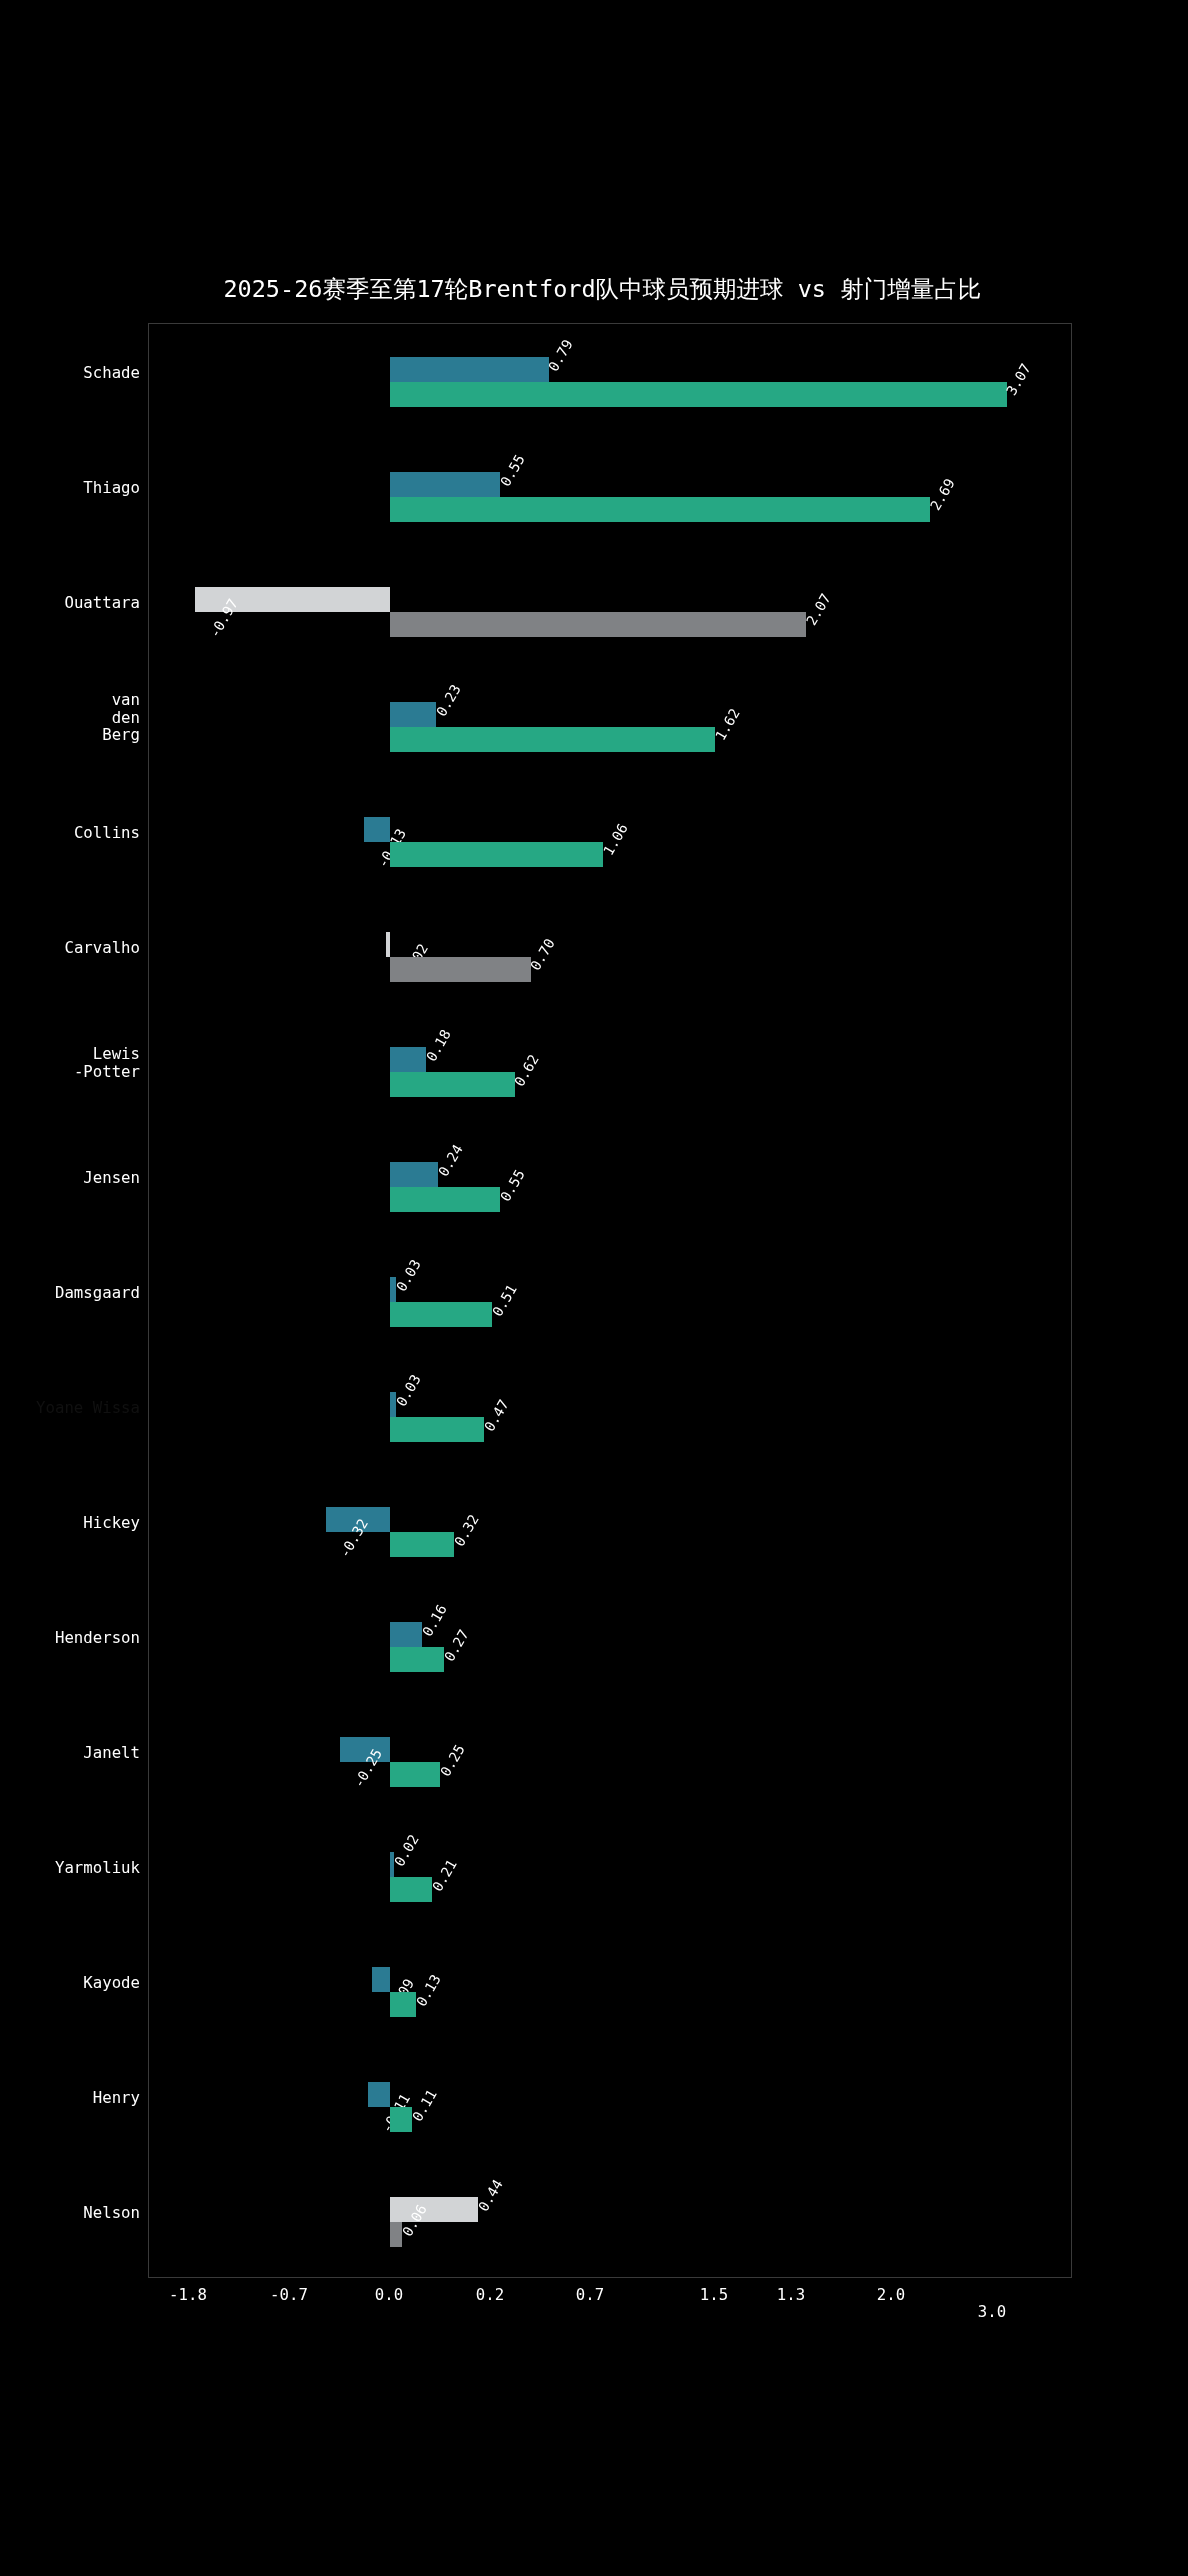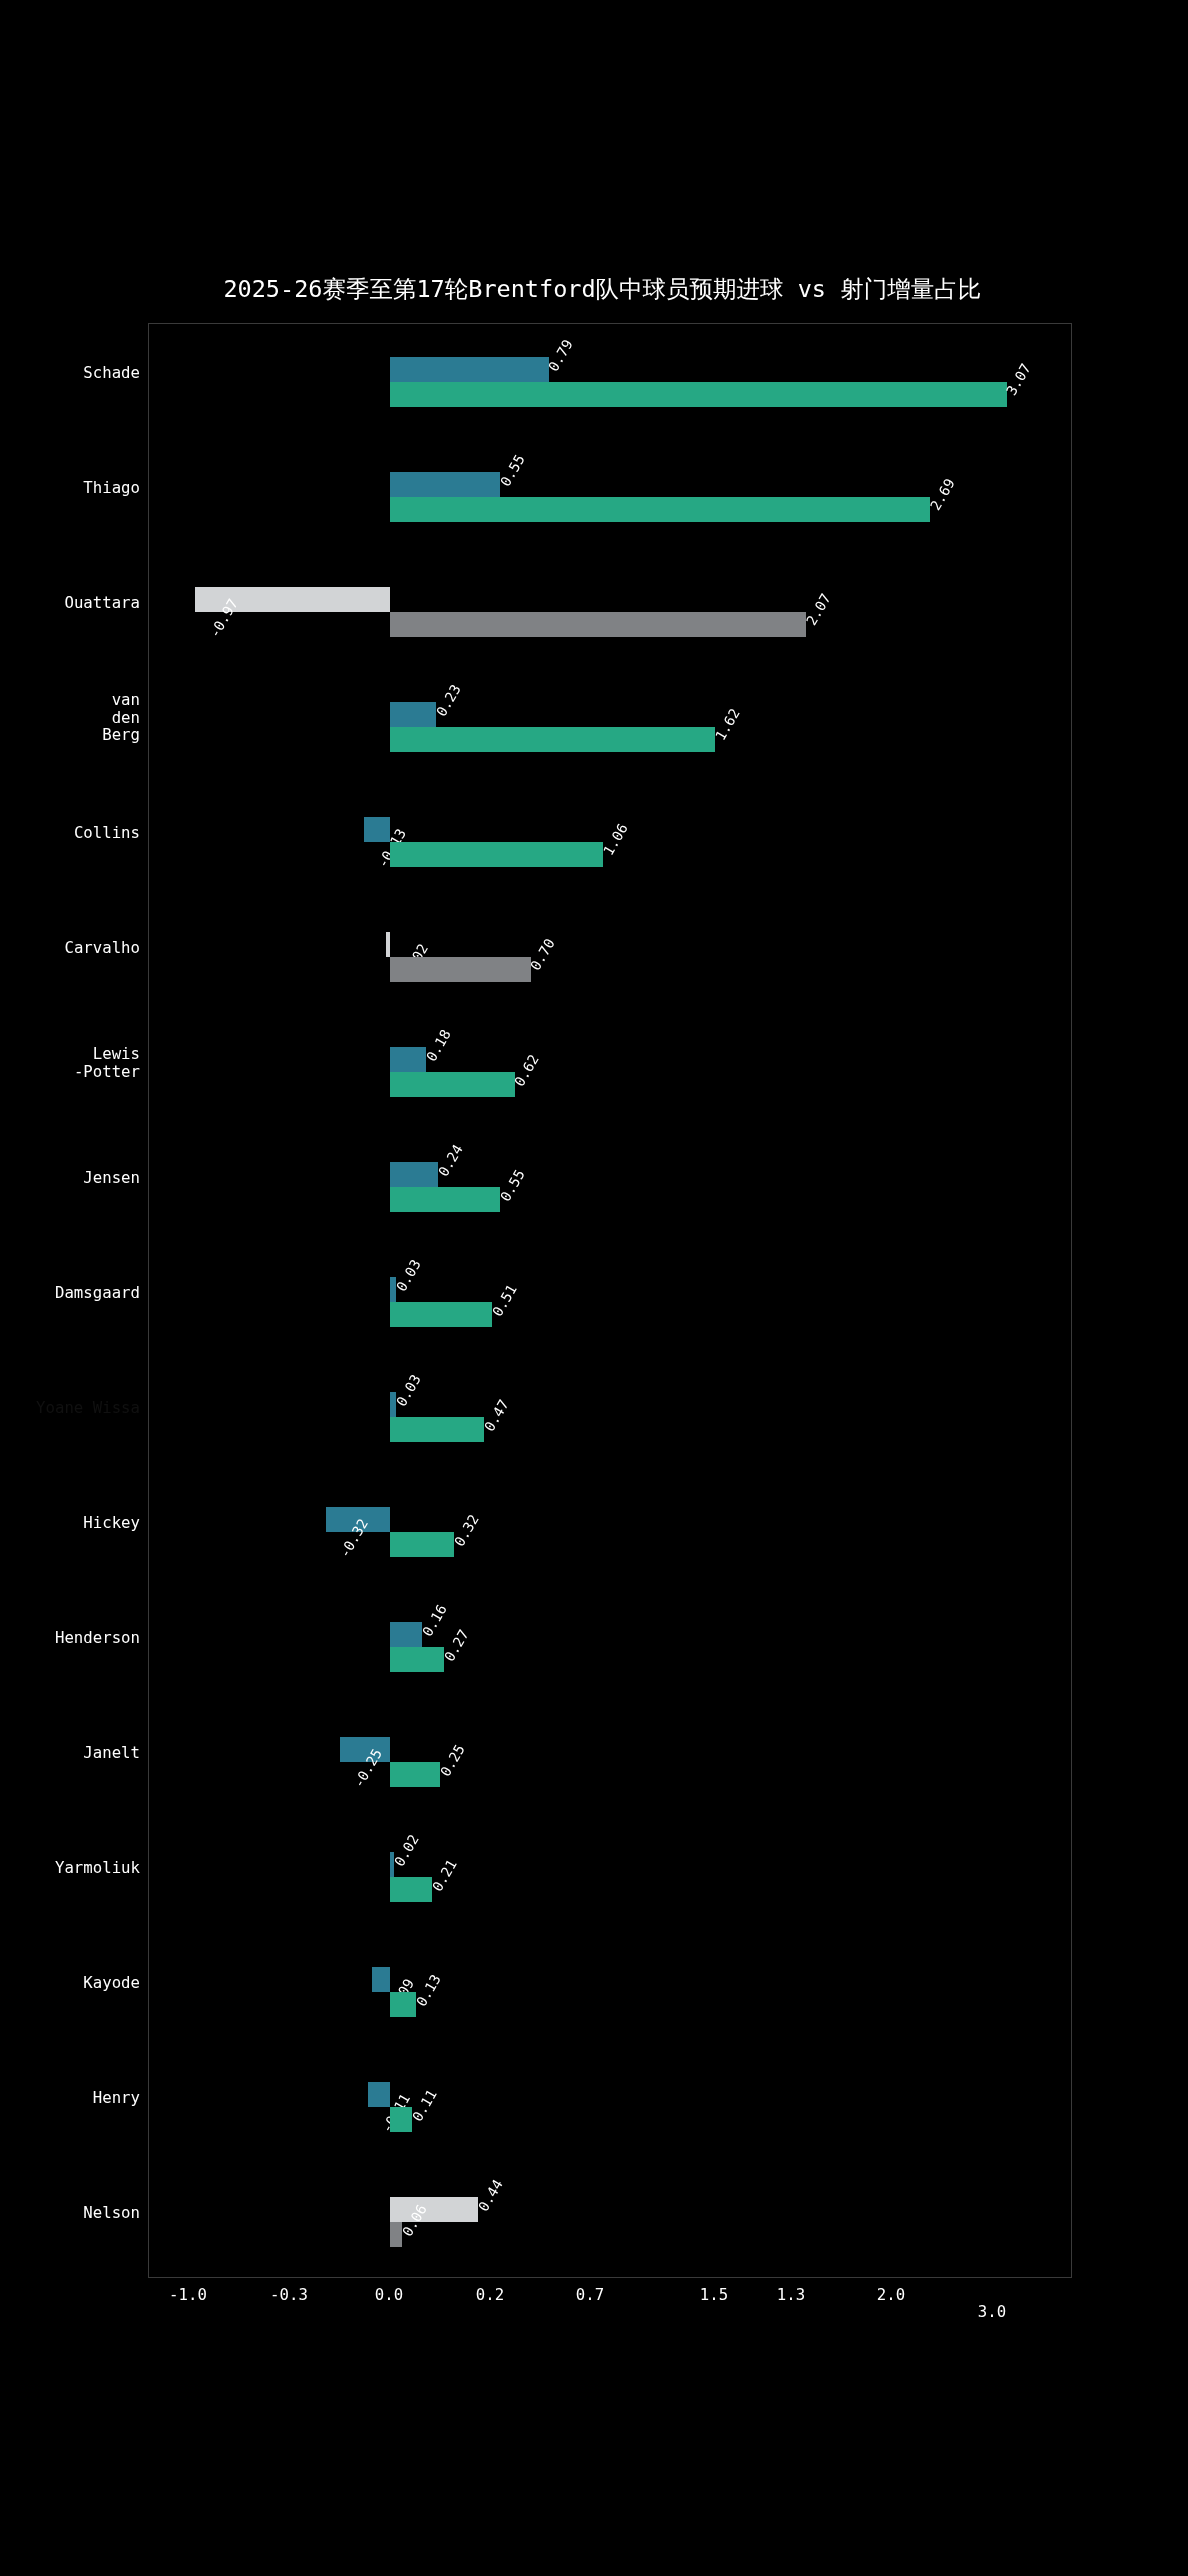--- a/index.html
+++ b/index.html
@@ -207,22 +207,22 @@
       <div class="ycat" style="top: 1514px; position: absolute;">Hickey</div>
       <div class="ycat" style="top: 1629px; position: absolute;">Henderson</div>
       <div class="ycat" style="top: 1744px; position: absolute;">Janelt</div>
       <div class="ycat" style="top: 1859px; position: absolute;">Yarmoliuk</div>
       <div class="ycat" style="top: 1974px; position: absolute;">Kayode</div>
       <div class="ycat" style="top: 2089px; position: absolute;">Henry</div>
       <div class="ycat" style="top: 2204px; position: absolute;">Nelson</div>
     </div>
 
   <div id="xaxis-ticks">
-      <div class="xtick" style="left: 40px;">-1.0</div>
-      <div class="xtick" style="left: 141px;">-0.3</div>
+      <div class="xtick" style="left: 40px;">-1.8</div>
+      <div class="xtick" style="left: 141px;">-0.7</div>
       <div class="xtick" style="left: 241px;">0.0</div>
       <div class="xtick" style="left: 342px;">0.2</div>
       <div class="xtick" style="left: 442px;">0.7</div>
       <div class="xtick" style="left: 566px;">1.5</div>
       <div class="xtick" style="left: 643px;">1.3</div>
       <div class="xtick" style="left: 743px;">2.0</div>
       <div class="xtick" style="left: 844px; margin-top: 17px;">3.0</div>
     </div>
 
 </div>

